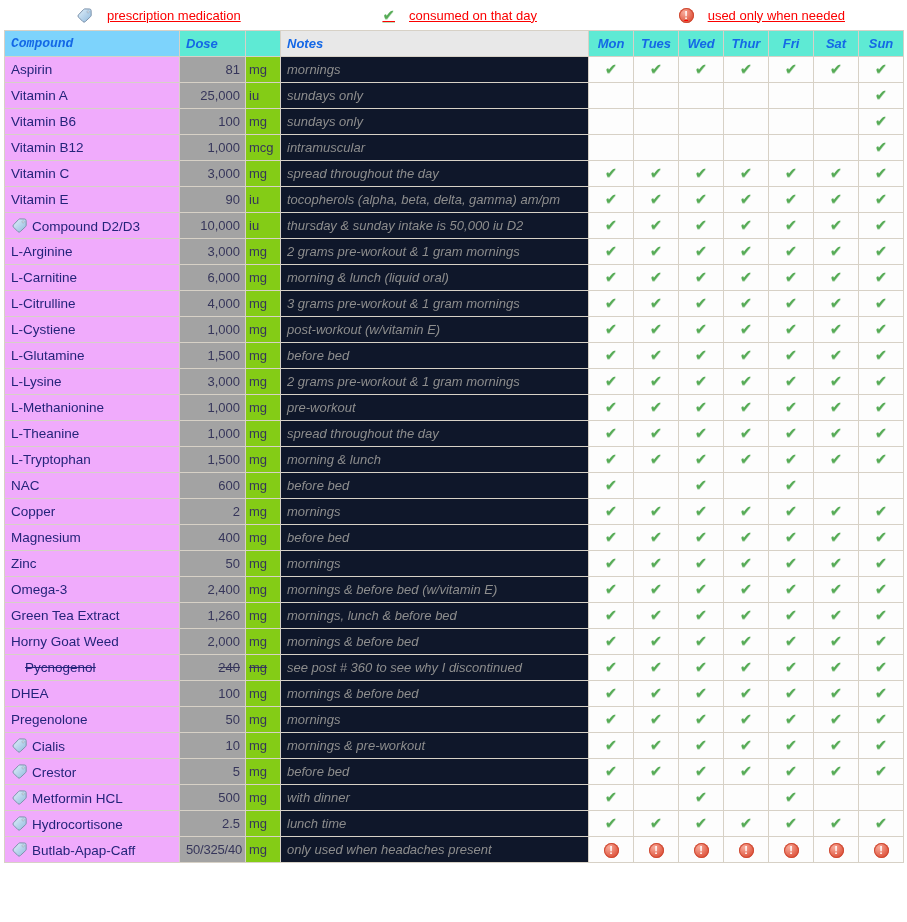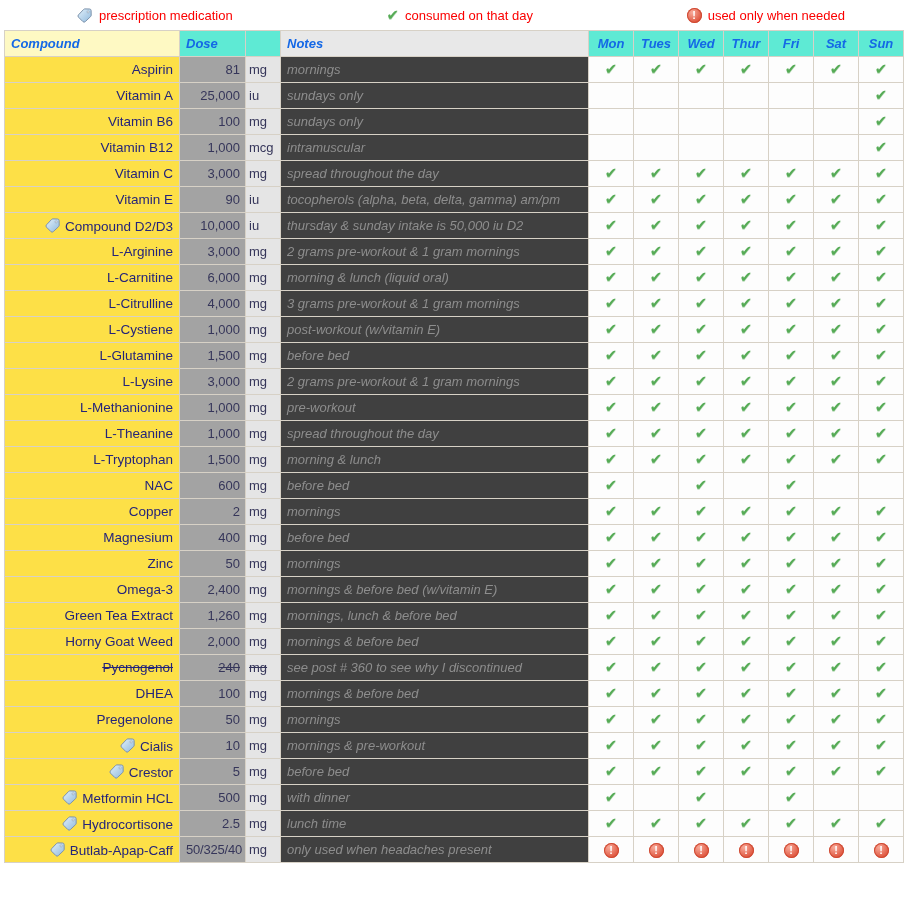--- a/index.html
+++ b/index.html
@@ -1,21 +1,21 @@
 <!DOCTYPE html>
 <html><head>
 <meta charset="utf-8">
 <style>
   html,body{margin:0;padding:0;background:#fff;}
   body{width:907px;font-family:"Liberation Sans",sans-serif;font-size:13px;-webkit-font-smoothing:antialiased;}
 
   
   .legend{display:flex;align-items:center;justify-content:space-between;
           height:30px;padding:0 62px 0 76px;}
-  .legend-item{display:flex;align-items:center;gap:6px;color:#fb0000;font-size:13px;}
+  .legend-item{display:flex;align-items:center;gap:14px;color:#fb0000;font-size:13px;text-decoration:underline;}
   .legend-item .lbl{white-space:nowrap;}
 
   
   .check-icon{color:#56ab56;font-family:"DejaVu Sans",sans-serif;font-size:15px;
               line-height:15px;display:inline-block;text-shadow:0 1px 0 #b9dcb9;}
   .alert-icon{width:15px;height:15px;border-radius:50%;display:inline-block;
               background:radial-gradient(circle at 35% 30%,#f8ab9b,#dd5038 75%);
               box-shadow:inset 0 0 0 1px #cf4a33;
               color:#fff;font-weight:bold;font-size:11px;line-height:15px;text-align:center;}
   .tag-icon{display:inline-block;width:17px;height:17px;vertical-align:-3px;}
@@ -25,31 +25,31 @@
         border:1px solid #c3bbae;}
   col.c-compound{width:175px;}
   col.c-dose{width:66px;}
   col.c-unit{width:35px;}
   col.c-notes{width:308px;}
   col.c-day{width:45px;}
   th,td{border:1px solid #d7d1c6;height:25px;padding:0 6px;overflow:hidden;
         white-space:nowrap;vertical-align:middle;}
   thead th{color:#1468e6;font-style:italic;font-weight:bold;font-size:13px;
            text-align:left;background:#5eead4;}
-  th.h-compound{background:#fef9c3;}
+  th.h-compound{background:#7dd3fc;font-family:Liberation Mono, monospace;}
   th.h-notes{background:#e8e8e8;}
   th.h-day{text-align:center;padding:0 2px;}
-  td.compound{background:#fde047;color:#24247a;font-size:13.5px;text-align:right;}
+  td.compound{background:#f0abfc;color:#24247a;font-size:13.5px;}
   td.compound .tag-icon{margin-right:4px;}
   td.dose{background:#a3a3a3;text-align:right;color:#36365a;padding-right:5px;}
   td.dose.small{font-size:13px;letter-spacing:-0.2px;text-align:right;}
-  td.unit{background:#e5e5e5;color:#36365a;padding:0 3px;}
-  td.notes{background:#404040;color:#8d8d8d;font-style:italic;}
+  td.unit{background:#84cc16;color:#36365a;padding:0 3px;}
+  td.notes{background:#0f172a;color:#8d8d8d;font-style:italic;}
   td.day{background:#fdfdfd;text-align:center;padding:0;}
-  .strike, .strike span{text-decoration:line-through;}
+  .strike, .strike span{text-decoration:line-through;margin-left:14px;}
 </style>
 </head>
 <body>
 
 <div class="legend">
     <span class="legend-item">
       <span class="tag-icon"><svg width="17" height="17" viewBox="0 0 17 17">
           <defs>
             <linearGradient id="tg" x1="0" y1="0" x2="1" y2="1">
               <stop offset="0" stop-color="#e3f1fb"></stop>

